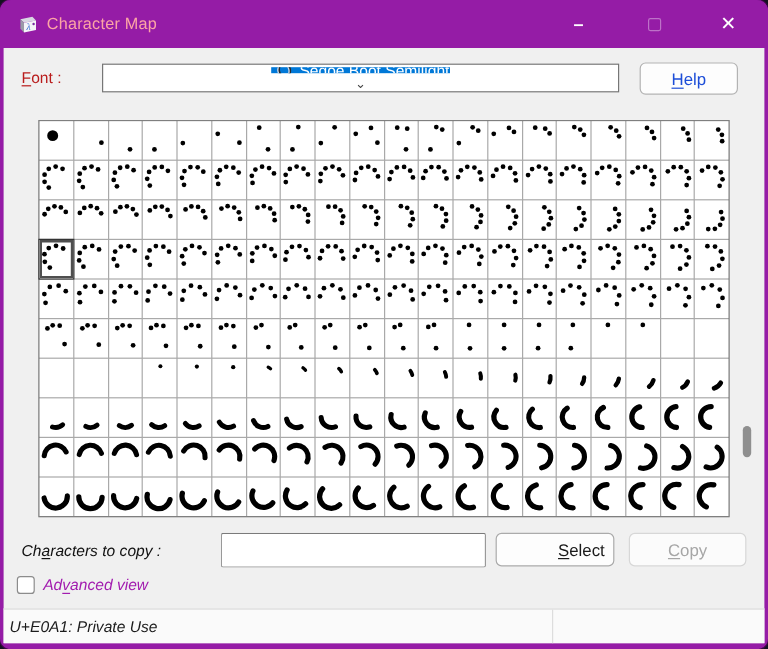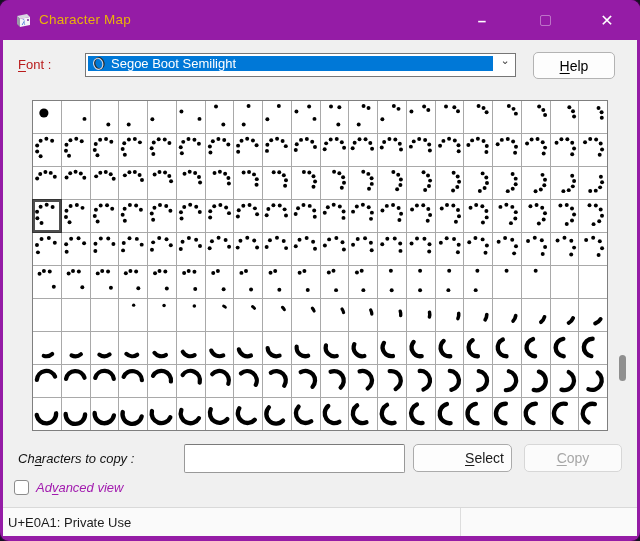--- a/index.html
+++ b/index.html
@@ -3,39 +3,39 @@
 <meta charset="utf-8">
 <style>
   * { margin:0; padding:0; box-sizing:border-box; }
   html,body { width:640px; height:541px; background:#12121f; font-family:"Liberation Sans", sans-serif; overflow:hidden; }
   .window { position:absolute; left:0; top:0; width:640px; height:541px; background:#951CA6; border-radius:9px; overflow:hidden; box-shadow:0 0 0 1px #3a0a42; }
   .window::before { content:""; position:absolute; left:0; top:0; right:0; height:2px; background:#63107a; border-radius:9px 9px 0 0; }
 
   
   .titlebar { position:absolute; left:0; top:0; width:100%; height:40px; background:#951CA6; }
   .app-icon { position:absolute; left:14px; top:11px; width:18px; height:18px; }
-  .title-text { position:absolute; left:39px; top:12px; color:#eab308; font-size:13.5px; letter-spacing:0.2px; }
+  .title-text { position:absolute; left:39px; top:12px; color:#fca5a5; font-size:13.5px; letter-spacing:0.2px; }
   .winbtn { position:absolute; top:0; width:46px; height:40px; display:flex; align-items:center; justify-content:center; color:#ffffff; font-size:15px; }
   .winbtn.min { left:459px; font-weight:bold; }
   .winbtn.max { left:522px; }
   .winbtn.max .box { width:11px; height:11px; border:1.4px solid rgba(255,255,255,0.38); border-radius:2px; }
   .winbtn.close { left:584px; font-size:16px; }
 
   
   .client { position:absolute; left:3px; top:40px; width:634px; height:496px; background:#F0F0F0; }
 
   
   .font-label { position:absolute; left:15px; top:17px; font-size:13px; color:#b91c1c; }
   u { text-decoration:underline; text-underline-offset:2px; }
-  .combo { position:absolute; left:82px; top:13px; width:431px; height:24px; background:#ffffff; border:1px solid #767676; display:flex; align-items:flex-start; }
+  .combo { position:absolute; left:82px; top:13px; width:431px; height:24px; background:#ffffff; border:1px solid #767676; display:flex; align-items:center;flex-direction:column; }
   .combo-sel { flex:1; margin:2px; background:#0078D7; display:flex; align-items:center; padding-left:4px; overflow:hidden; }
   .combo-font-icon { width:13px; height:15px; margin-right:6px; flex:none; }
   .combo-text { color:#ffffff; font-size:13px; white-space:nowrap; }
   .combo-arrow { width:20px; display:flex; align-items:center; justify-content:center; color:#444; font-size:11px; }
-  .help-btn { position:absolute; left:530px; top:12px; width:82px; height:27px; background:#FDFDFD; border:1px solid #B3B3B3; border-radius:5px; display:flex; align-items:center; justify-content:center; font-size:14px; color:#000000; }
+  .help-btn { position:absolute; left:530px; top:12px; width:82px; height:27px; background:#FDFDFD; border:1px solid #B3B3B3; border-radius:5px; display:flex; align-items:center; justify-content:center; font-size:14px; color:#1d4ed8; }
 
   
   .char-grid { position:absolute; left:29px; top:60px; width:576px; height:331px; background:#A9A9A9; border:1px solid #7F7F7F; display:grid; grid-template-columns:repeat(20,1fr); grid-template-rows:repeat(10,1fr); gap:1px; }
   .cell { background:#ffffff; position:relative; }
   .cell.selected { box-shadow:inset 0 0 0 2px #4f4f4f, 0 0 0 1px #333; z-index:2; }
   .cell svg { display:block; width:100%; height:100%; }
 
   
   .scroll-thumb { position:absolute; left:616px; top:315px; width:7px; height:26px; background:#8F8F8F; border-radius:3.5px; }
 
@@ -43,21 +43,21 @@
   .copy-label { position:absolute; left:15px; top:411px; font-size:13px; color:#111;font-style:italic; }
   .copy-input { position:absolute; left:181px; top:404px; width:221px; height:29px; background:#ffffff; border:1px solid #999; border-top-color:#7a7a7a; border-radius:2px; font-size:13px; padding:0 6px; font-family:"Liberation Sans", sans-serif; }
   .select-btn { position:absolute; left:410px; top:404px; width:99px; height:28px; background:#FDFDFD; border:1px solid #ABABAB; border-radius:5px; display:flex; align-items:center; justify-content:center; font-size:14px; color:#1a1a1a;padding-left:44px; }
   .copy-btn { position:absolute; left:521px; top:404px; width:98px; height:28px; background:#FBFBFB; border:1px solid #D7D7D7; border-radius:5px; display:flex; align-items:center; justify-content:center; font-size:14px; color:#A6A6A6; }
 
   
   .adv-check { position:absolute; left:11px; top:440px; width:15px; height:15px; background:#ffffff; border:1px solid #8C8C8C; border-radius:3px; }
   .adv-label { position:absolute; left:33px; top:440px; font-size:13px; color:#a21caf;font-style:italic; }
 
   
-  .statusbar { position:absolute; left:0; bottom:0; width:634px; height:29px; background:#FAFAFA; border-top:1px solid #D9D9D9; }
+  .statusbar { position:absolute; left:0; bottom:0; width:634px; height:29px; background:#FAFAFA; border-top:1px solid #D9D9D9;font-style:italic; }
   .status-text { position:absolute; left:5px; top:7px; font-size:13px; color:#1c1c1c; }
   .status-sep { position:absolute; left:457px; top:0; width:1px; height:100%; background:#DDDDDD; }
 </style>
 </head>
 <body>
 
 <div class="window">
 
   <div class="titlebar">
     <svg class="app-icon" viewBox="0 0 18 18">

